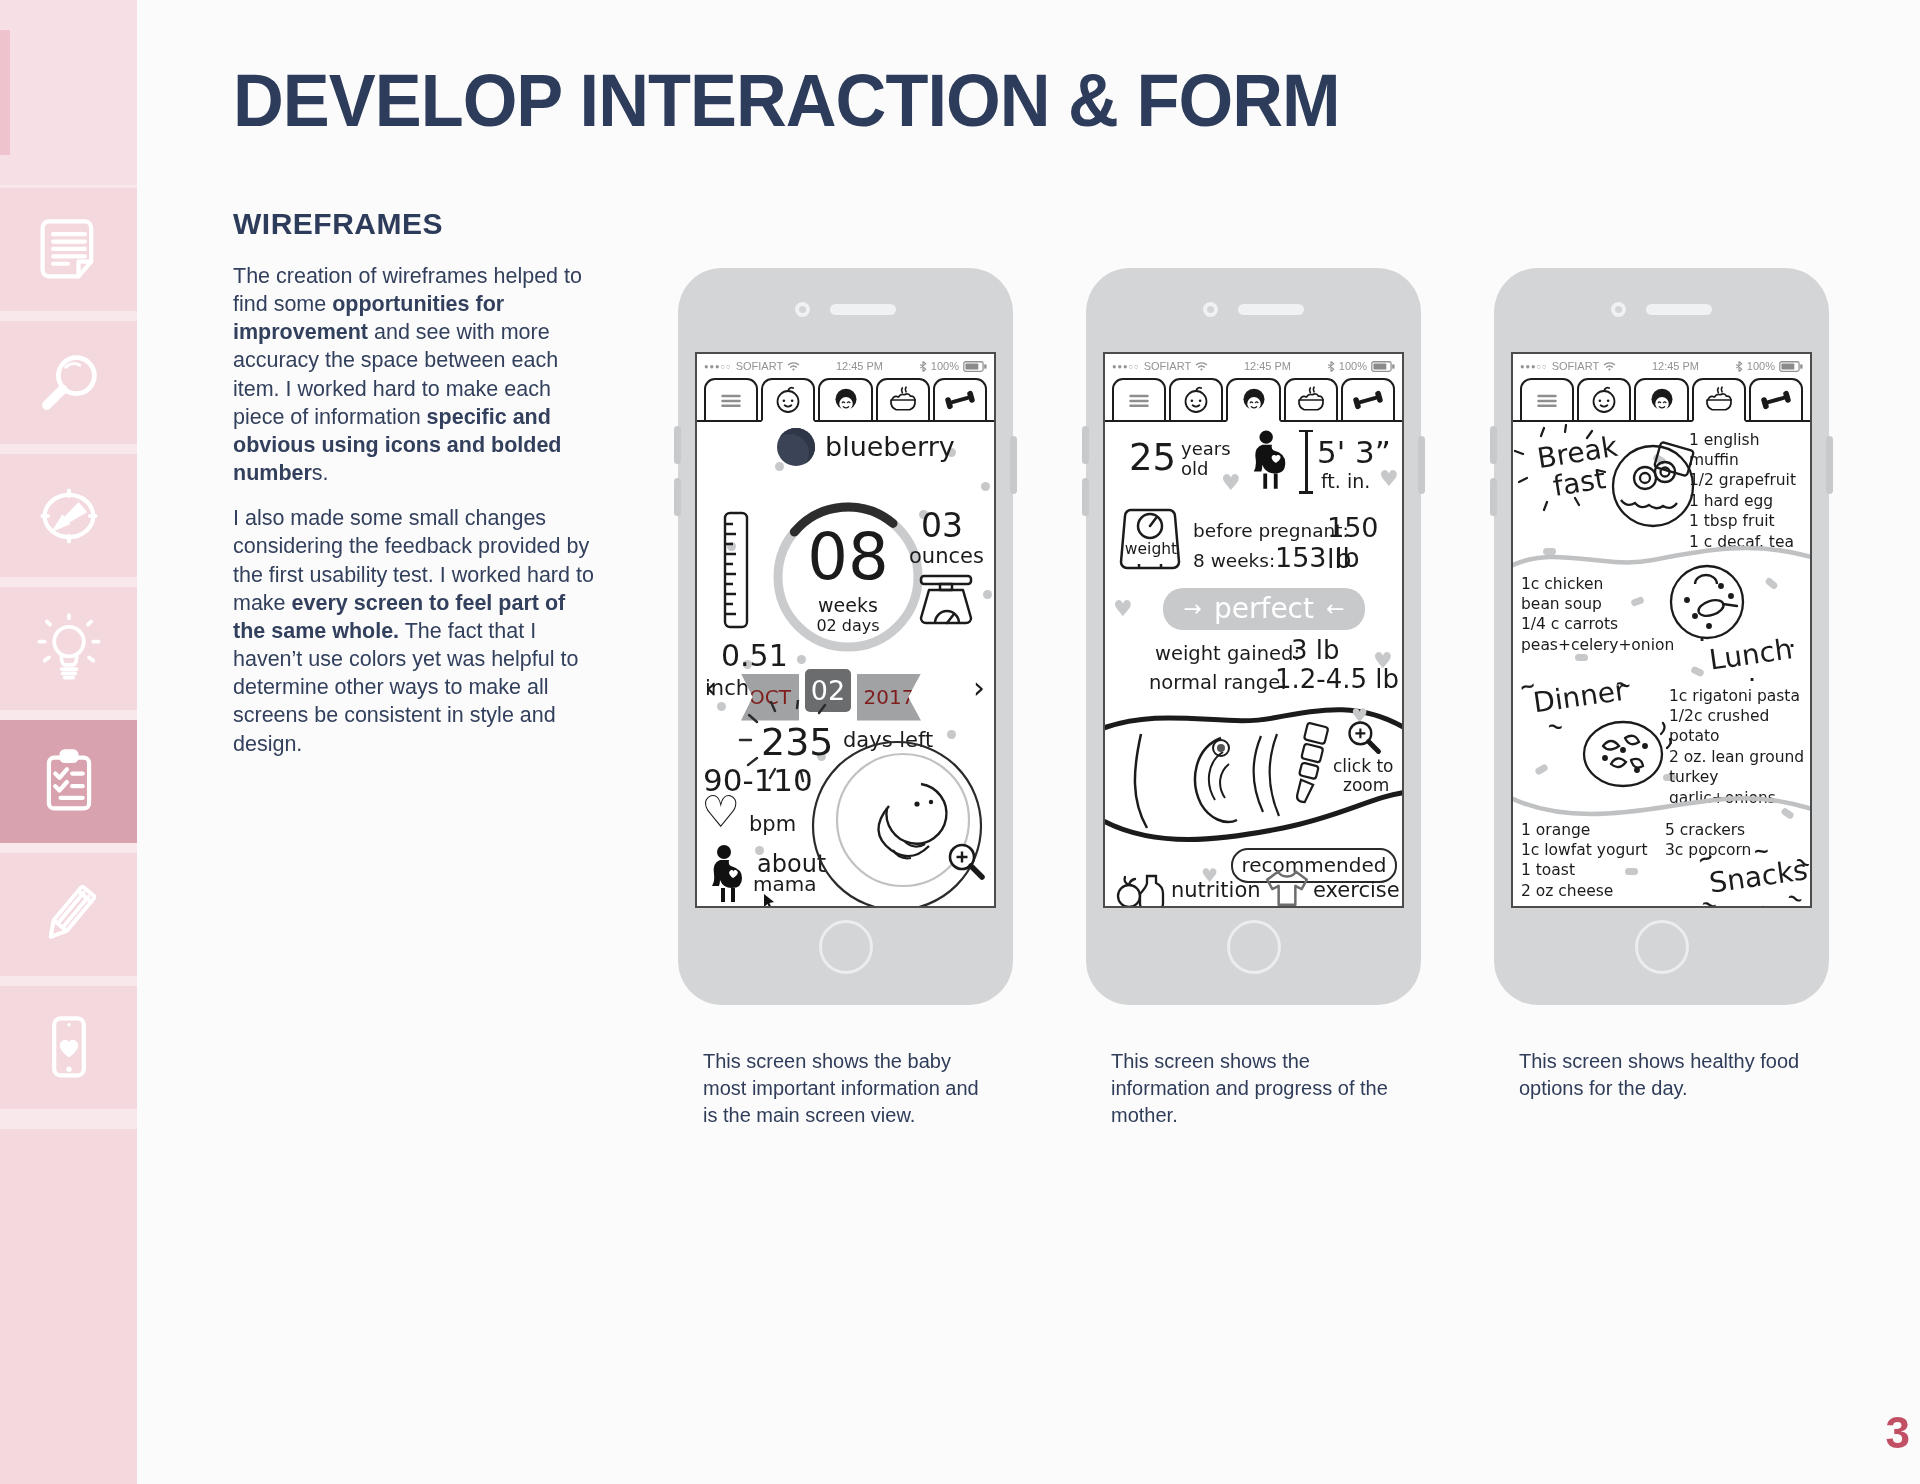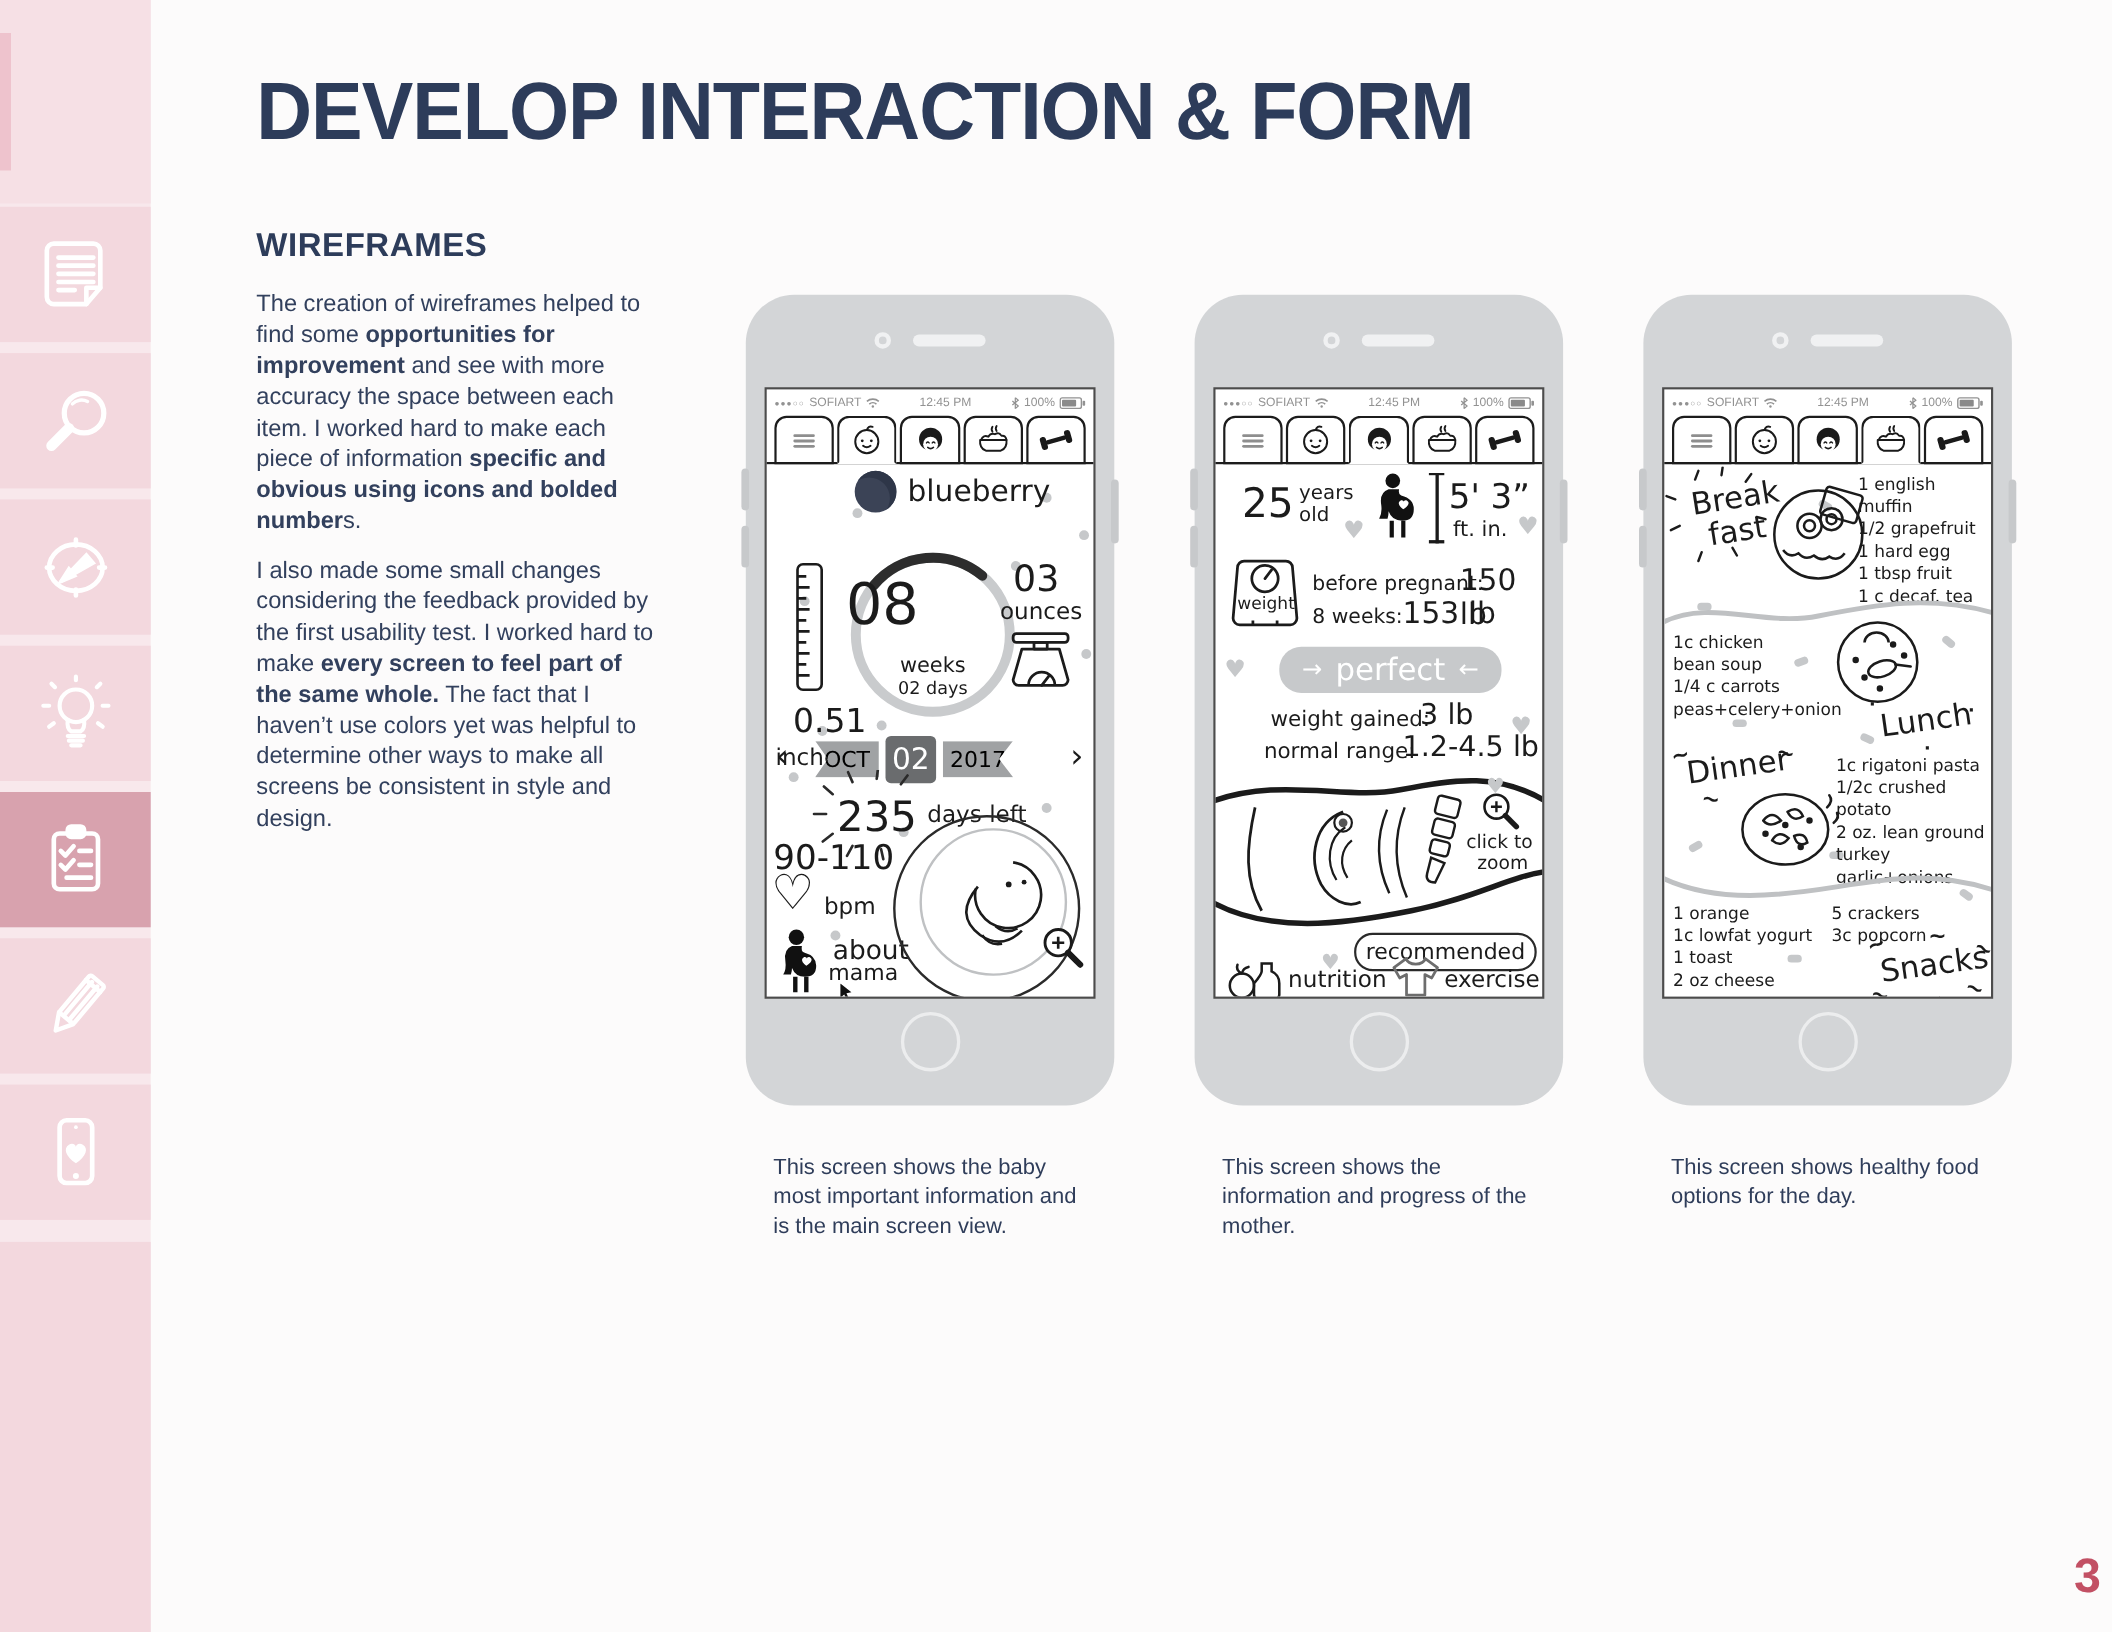--- a/index.html
+++ b/index.html
@@ -56,21 +56,21 @@
   .tab svg { width:36px; height:30px; }
   .content { flex:1; position:relative; border-top:2.5px solid #1c1c1c; overflow:hidden;
              font-family:"DejaVu Sans",sans-serif; color:#1b1b1b; }
   .abs { position:absolute; }
   .hd { font-family:"DejaVu Sans",sans-serif; }
   .dot { position:absolute; width:9px; height:9px; border-radius:50%; background:#c6c8ca; }
   .blob { position:absolute; width:13px; height:7px; border-radius:4px; background:#c6c8ca; }
   .gheart { position:absolute; color:#c6c8ca; font-size:22px; }
   .rot { display:inline-block; transform:rotate(-9deg); }
 
-  .ribbon { position:absolute; background:#a0a2a4; color:#000000; font-size:20px; height:33px;
+  .ribbon { position:absolute; background:#a0a2a4; color:#7f1d1d; font-size:20px; height:47px;
             display:flex; align-items:center; justify-content:center; }
   .rib-l { clip-path:polygon(0 0,100% 0,100% 100%,0 100%,20% 50%); }
   .rib-r { clip-path:polygon(0 0,100% 0,80% 50%,100% 100%,0 100%); }
   .daybox { position:absolute; background:#6a6c6e; color:#fff; border-radius:5px; font-size:27px;
             display:flex; align-items:center; justify-content:center; }
   .pill { position:absolute; background:#c7c9cb; color:#fff; border-radius:20px;
           display:flex; align-items:center; justify-content:center; gap:12px; }
   .reco { position:absolute; border:2.5px solid #2a2a2a; border-radius:17px;
           display:flex; align-items:center; justify-content:center; }
   .mlist { position:absolute; font-size:15.5px; line-height:1.32; }
@@ -260,21 +260,21 @@
           <path d="M4 14 h8 M4 24 h11 M4 34 h8 M4 44 h11 M4 54 h8 M4 64 h11 M4 74 h8 M4 84 h11 M4 94 h8 M4 104 h11"></path>
         </svg>
         <div class="abs hd" style="left:24px;top:216px;font-size:30px">0.51</div>
         <div class="abs hd" style="left:8px;top:254px;font-size:21px">inches</div>
 
         <div class="abs" style="left:72px;top:76px;width:158px;height:158px">
           <svg width="158" height="158" viewBox="0 0 158 158" fill="none">
             <circle cx="79" cy="79" r="70" stroke="#c9cbcd" stroke-width="9"></circle>
             <path d="M25.4 34 A70 70 0 0 1 124 25.4" stroke="#2d2d2d" stroke-width="9" stroke-linecap="round"></path>
           </svg>
-          <div class="abs hd" style="left:0;top:22px;width:158px;font-size:52px">08</div>
+          <div class="abs hd" style="left:0;top:22px;width:158px;text-align:center;font-size:64px">08</div>
           <div class="abs hd" style="left:0;top:96px;width:158px;text-align:center;font-size:19px">weeks</div>
           <div class="abs hd" style="left:0;top:118px;width:158px;text-align:center;font-size:16px">02 days</div>
         </div>
 
         <div class="abs hd" style="left:224px;top:84px;font-size:33px">03</div>
         <div class="abs hd" style="left:212px;top:122px;font-size:21px">ounces</div>
         <svg class="abs" style="left:216px;top:150px" width="68" height="56" viewBox="0 0 68 56" fill="none" stroke="#1b1b1b" stroke-width="2.5" stroke-linejoin="round">
           <rect x="8" y="4" width="50" height="8" rx="3"></rect>
           <rect x="27" y="12" width="12" height="6"></rect>
           <path d="M16 18 h34 l8 28 a5 5 0 0 1 -5 5 h-40 a5 5 0 0 1 -5 -5 z"></path>

